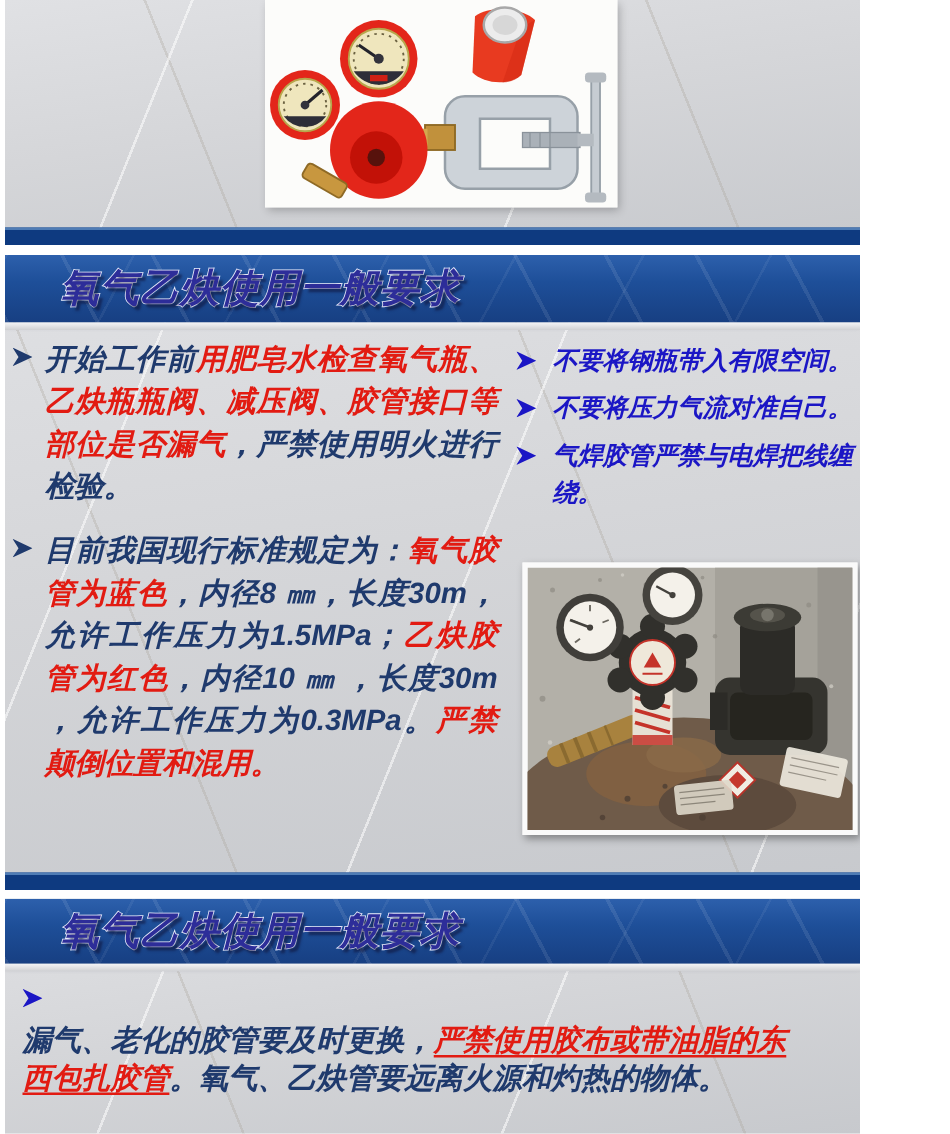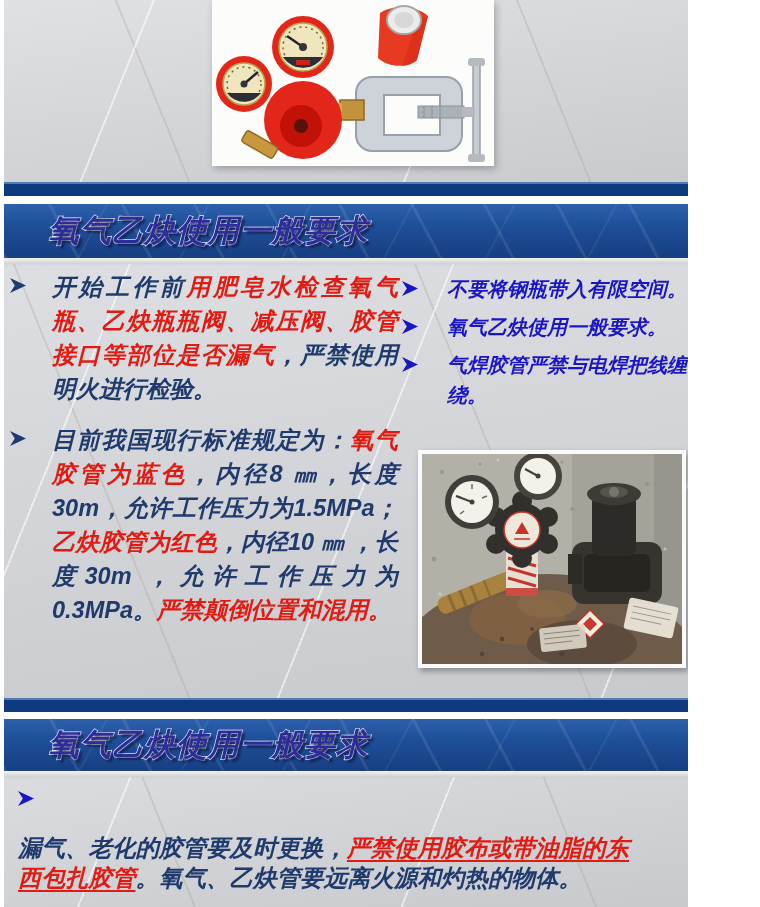--- a/index.html
+++ b/index.html
@@ -28,32 +28,32 @@
   .band-edge{position:absolute;left:0;right:0;top:54px;height:6px;
     background:linear-gradient(180deg,#f3f4f6,#cfd0d3);}
   #slide3 .band-edge{top:52px;}
 
   .slide-title{position:relative;padding-left:44px;font-size:31px;font-weight:bold;letter-spacing:1px;
     line-height:54px;color:#2d2d99;
     -webkit-text-stroke:1.3px #e9ecfa;paint-order:stroke fill;
     text-shadow:3px 3px 2px rgba(15,15,50,.55);white-space:nowrap;}
   #slide3 .slide-title{line-height:52px;}
 
-  .bullet{display:flex;align-items:flex-start;gap:16px;}
+  .bullet{display:flex;align-items:flex-start;}
   .arrow{position:relative;display:block;}
   .arrow::before{content:"";position:absolute;left:0;top:0;width:16px;height:15px;background:currentColor;
     clip-path:polygon(0 0,100% 50%,0 100%,30% 50%);}
   .btext{flex:1;}
 
   .left-col{position:absolute;left:6px;top:66px;width:388px;font-size:23.5px;font-weight:bold;
     line-height:34px;text-align:justify;}
   .left-col .bullet{margin-bottom:17px;}
   .left-col .arrow{flex:0 0 26px;height:16px;margin-top:8px;color:#1f3a6d;}
 
-  .right-col{position:absolute;left:398px;top:70px;width:288px;font-size:20px;font-weight:bold;line-height:30px;}
+  .right-col{position:absolute;left:409px;top:70px;width:288px;font-size:20px;font-weight:bold;line-height:30px;}
   .right-col .bullet{margin-bottom:8px;}
   .right-col .arrow{flex:0 0 29px;height:15px;margin-top:7px;color:#1b16c5;}
 
   .s3-bullets{position:absolute;left:14px;top:66px;width:634px;font-size:23.5px;font-weight:bold;line-height:30px;}
   .s3-bullets .bullet{margin-bottom:2px;flex-direction:column;}
   .s3-bullets .arrow{flex:0 0 26px;height:16px;margin-top:6px;color:#1b16c5;}
 
   .seg-navy{color:#1f3a6d;}
   .seg-red{color:#e21b12;}
   .seg-blue{color:#1b16c5;}
@@ -137,21 +137,21 @@
         <div class="btext"><span class="seg-navy">目前我国现行标准规定为：</span><span class="seg-red">氧气胶管为蓝色</span><span class="seg-navy">，内径8 ㎜，长度30m，允许工作压力为1.5MPa；</span><span class="seg-red">乙炔胶管为红色</span><span class="seg-navy">，内径10 ㎜ ，长度30m ，允许工作压力为0.3MPa。</span><span class="seg-red">严禁颠倒位置和混用。</span></div>
       </div>
     </div>
   <div class="right-col">
       <div class="bullet">
         <span class="arrow"></span>
         <div class="btext"><span class="seg-blue">不要将钢瓶带入有限空间。</span></div>
       </div>
       <div class="bullet">
         <span class="arrow"></span>
-        <div class="btext"><span class="seg-blue">氧气乙炔使用一般要求。</span></div>
+        <div class="btext"><span class="seg-blue">不要将压力气流对准自己。</span></div>
       </div>
       <div class="bullet">
         <span class="arrow"></span>
         <div class="btext"><span class="seg-blue">气焊胶管严禁与电焊把线缠绕。</span></div>
       </div>
     </div>
 
   <div id="photo2">
     <svg viewBox="0 0 260 210">
       <rect width="260" height="210" fill="#b3b0a8"></rect>

